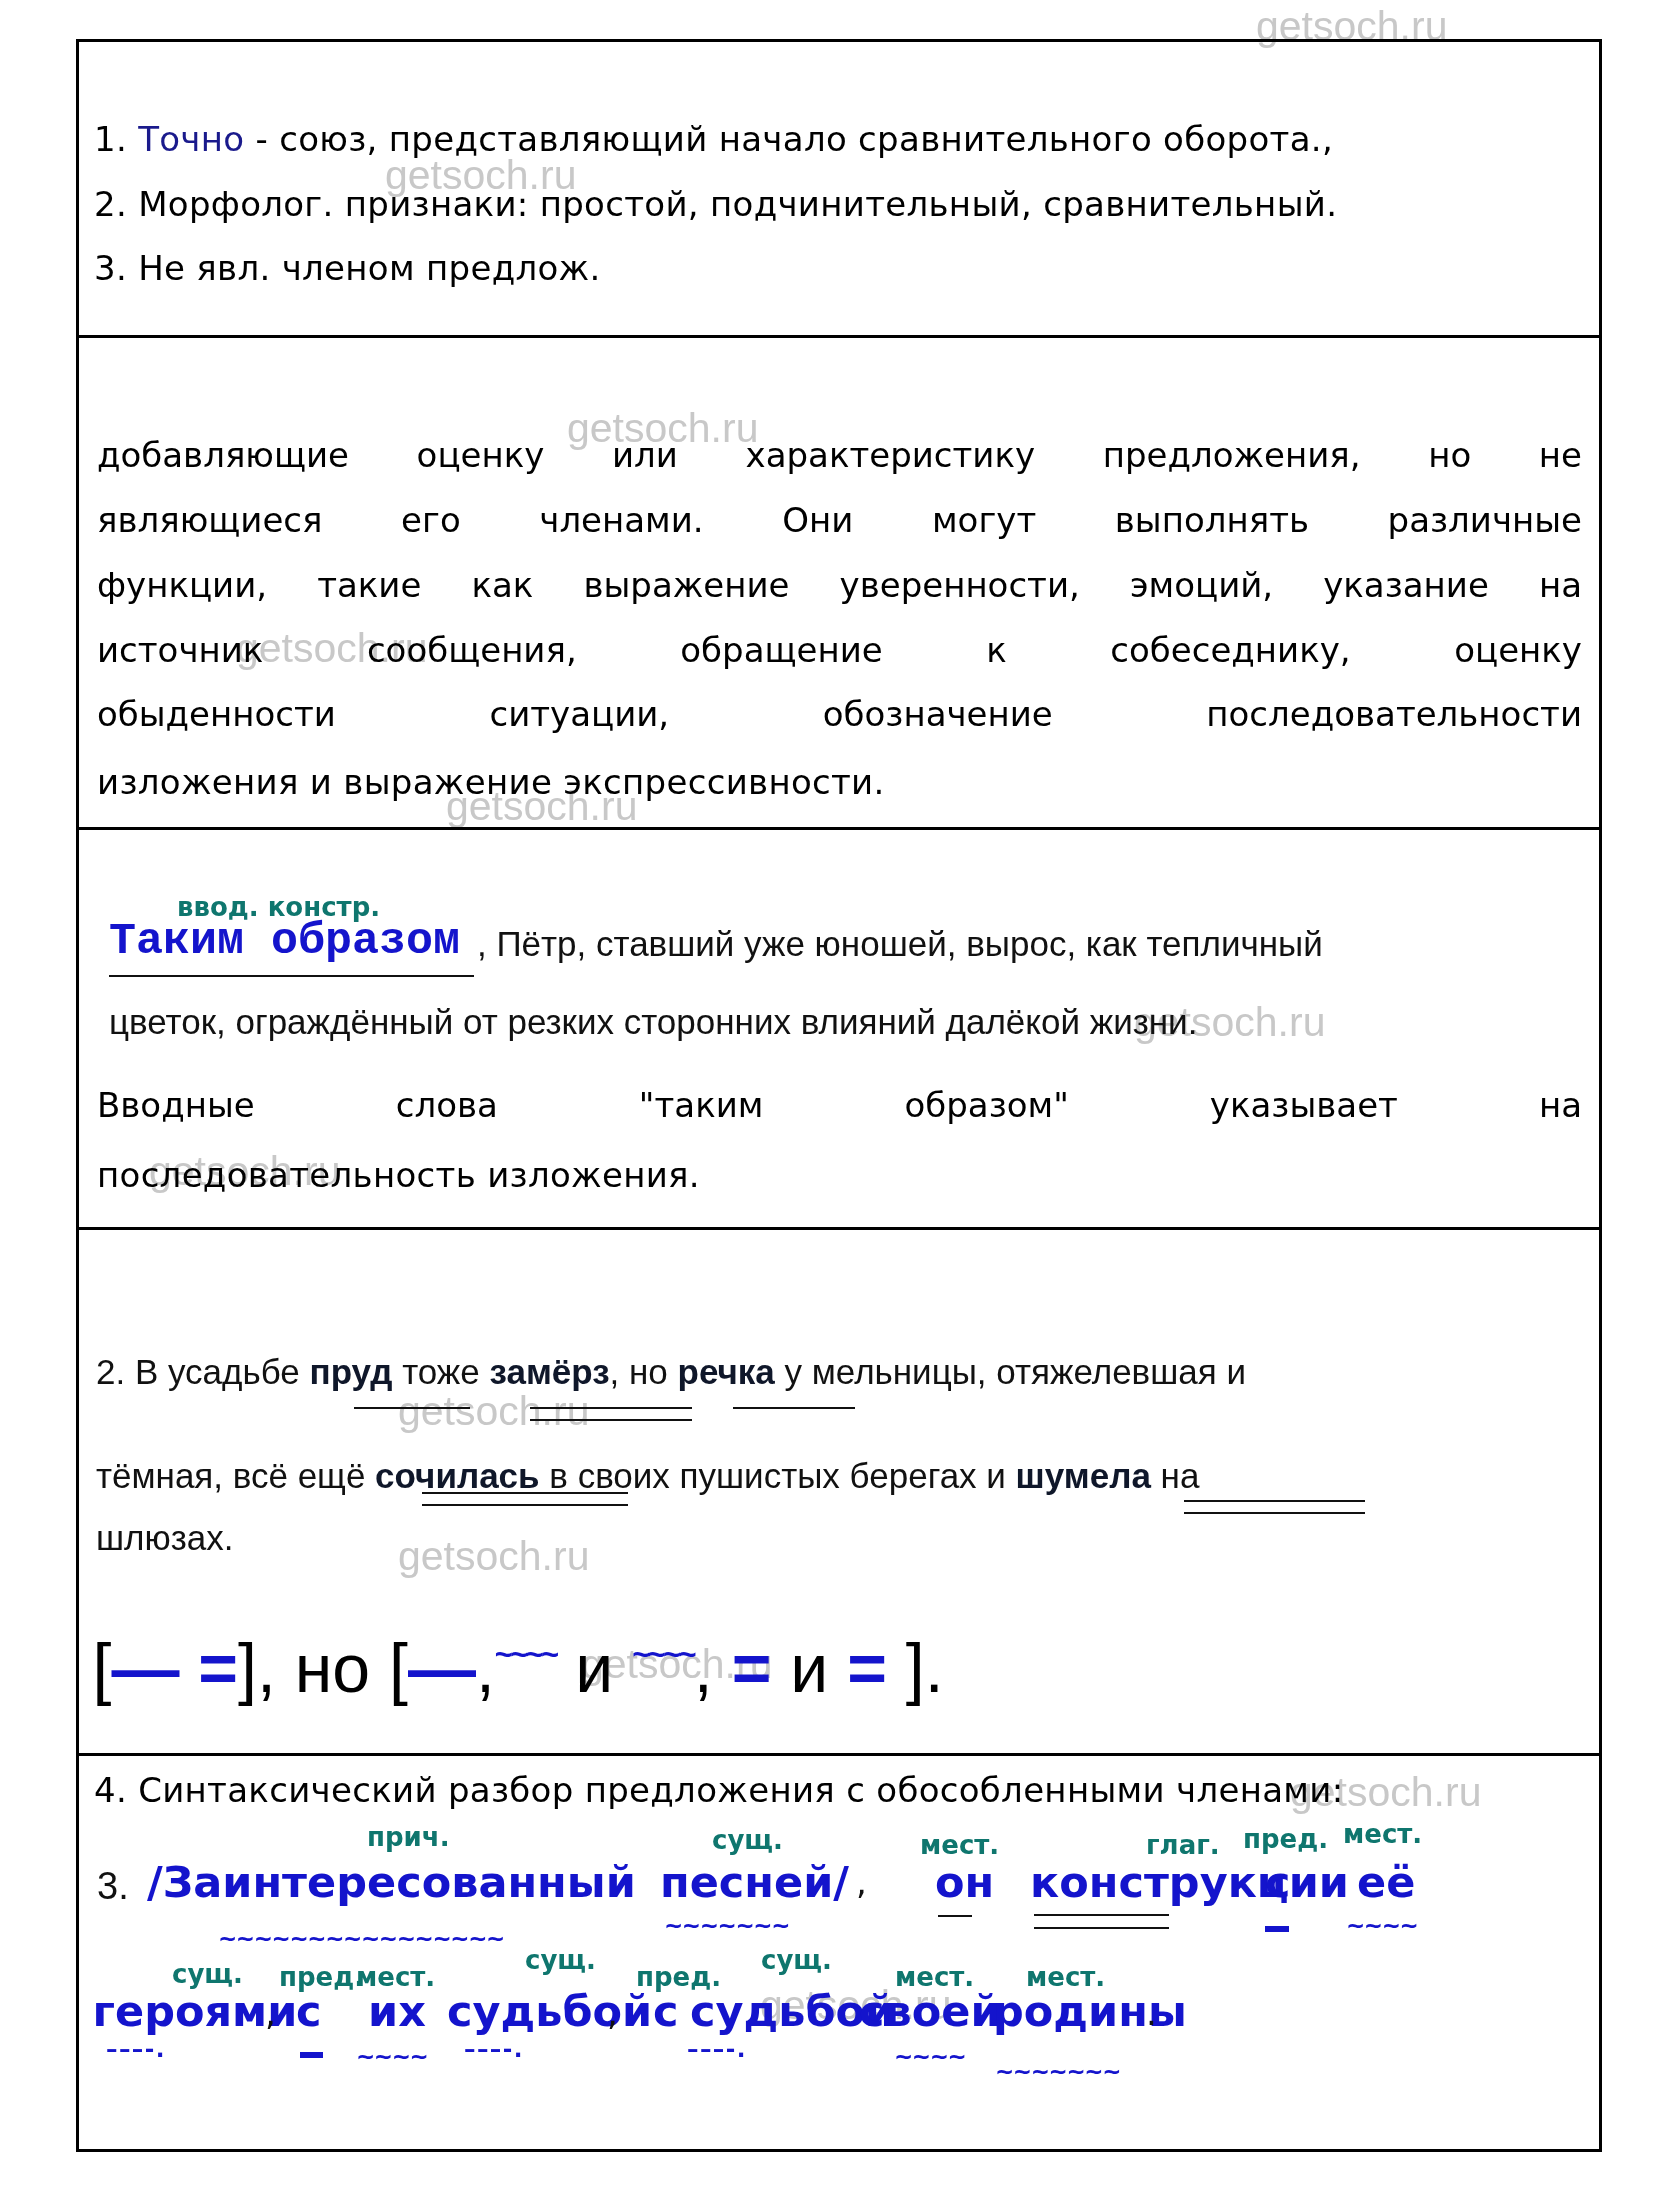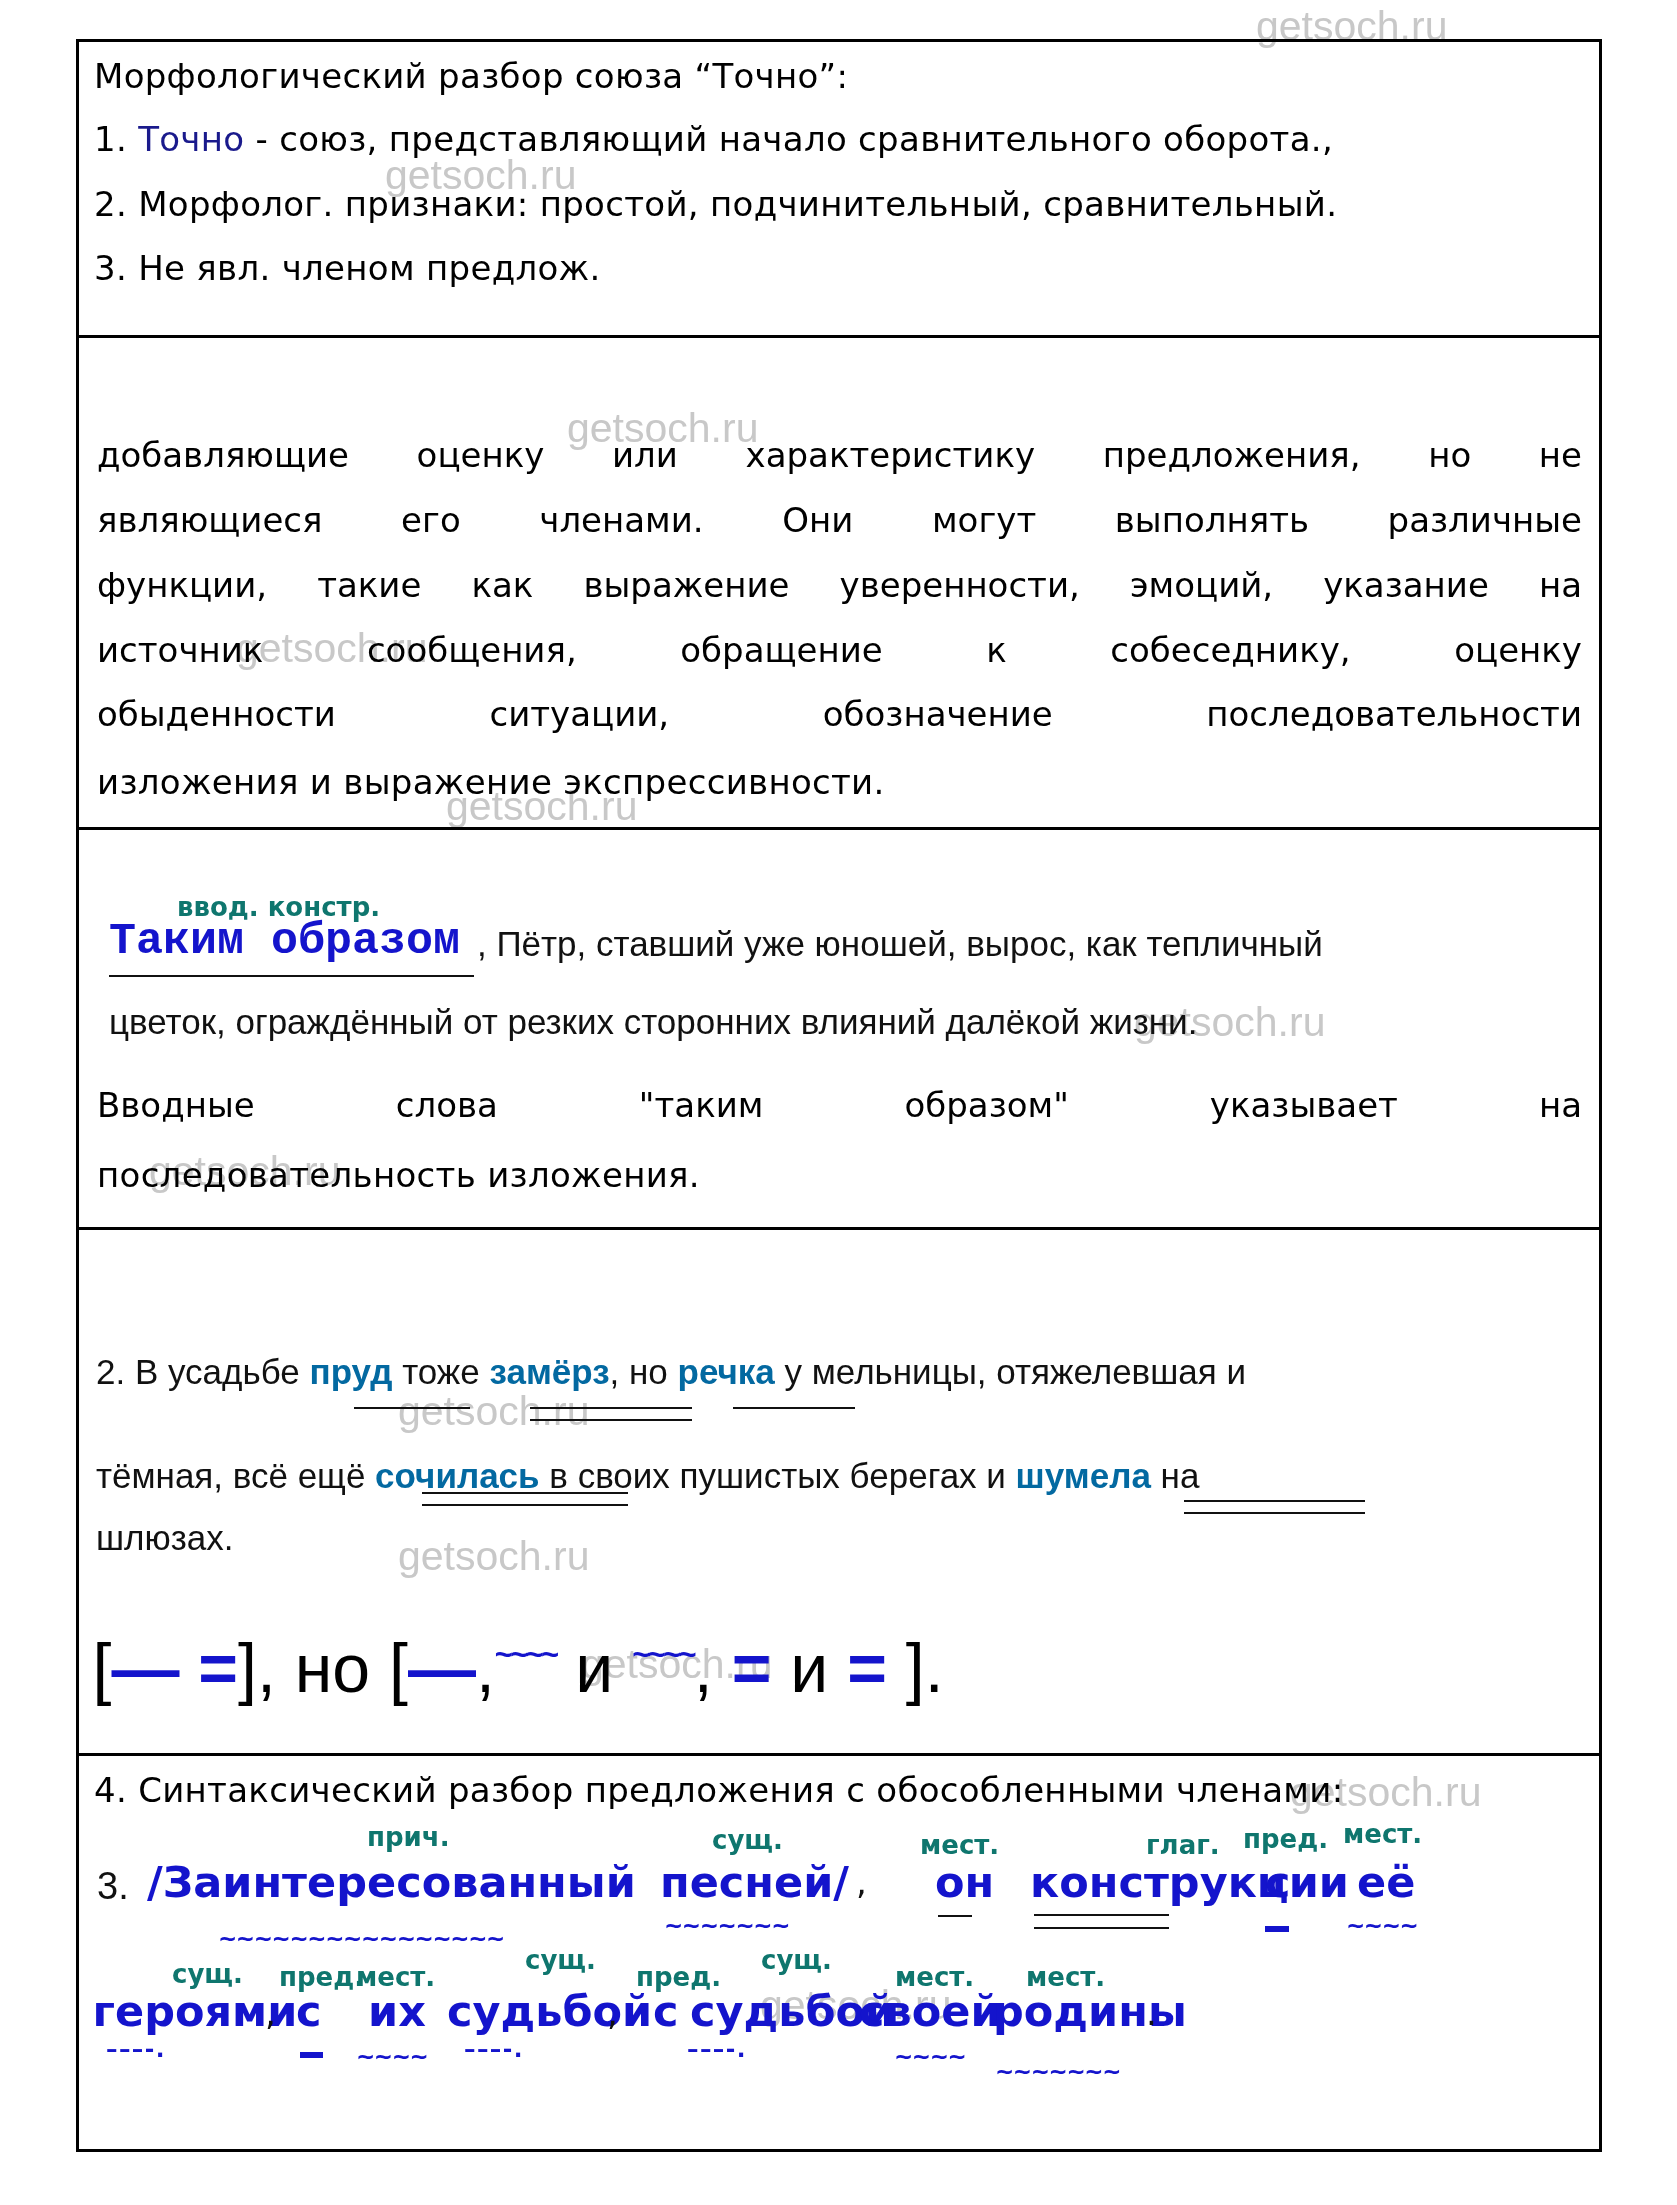--- a/index.html
+++ b/index.html
@@ -5,21 +5,21 @@
   html, body { margin:0; padding:0; background:#ffffff; }
   body { width:1677px; height:2205px; position:relative; overflow:hidden;
          font-family:"DejaVu Sans", sans-serif; color:#000; }
   .table { position:absolute; left:76px; top:39px; width:1520px; height:2107px;
            border:3.4px solid #000; box-sizing:content-box; }
   .rowline { position:absolute; left:0; width:100%; height:3.4px; background:#000; }
   .cell { position:absolute; left:0; width:100%; }
   .t { position:absolute; white-space:nowrap; font-size:34px; line-height:41px; letter-spacing:0.3px; }
   .just { position:absolute; left:18px; width:1485px; font-size:34px; line-height:65px; text-align:justify; text-align-last:justify; white-space:nowrap; }
   .navy { color:#1a1a8c; }
-  .blue { color:#0369a1; font-weight:bold; }
+  .blue { color:#0f172a; font-weight:bold; }
   .lbl { position:absolute; color:#0f766e; font-weight:bold; font-size:26px; line-height:30px; white-space:nowrap; }
   .word { position:absolute; color:#1414cc; font-weight:bold; font-size:43px; line-height:51px; white-space:nowrap; }
   .plain { position:absolute; color:#111; font-size:35px; line-height:47px; white-space:nowrap; font-family:"Liberation Sans", sans-serif; }
   .ul1 { position:absolute; height:0; border-top:2px solid #111; }
   .ul2 { position:absolute; height:5.4px; border-top:2px solid #111; border-bottom:2px solid #111; box-sizing:border-box; }
   .wavy { position:absolute; color:#1414cc; font-size:23px; line-height:20px; font-weight:bold; white-space:nowrap; letter-spacing:-1.4px; }
   .dash { position:absolute; color:#1414cc; font-size:23px; font-weight:bold; white-space:nowrap; letter-spacing:1.4px; }
   .bar { position:absolute; height:6px; background:#1414cc; }
   .wm { position:absolute; color:#c8c8c8; font-family:"Liberation Sans", sans-serif; font-size:41px; white-space:nowrap; }
   .schema { position:absolute; font-family:"Liberation Sans", sans-serif; font-size:68px; line-height:74px; white-space:nowrap; color:#000; }
@@ -42,21 +42,20 @@
 <div class="wm" style="left:1290px;top:1769px;">getsoch.ru</div>
 <div class="wm" style="left:760px;top:1982px;">getsoch.ru</div>
 
 <div class="table">
   <div class="rowline" style="top:293px;"></div>
   <div class="rowline" style="top:785px;"></div>
   <div class="rowline" style="top:1185px;"></div>
   <div class="rowline" style="top:1711px;"></div>
 
   <div class="cell" style="top:0;height:293px;">
-    <div class="t" style="left:15px;top:13.5px;">Морфологический разбор союза “Точно”:</div>
     <div class="t" style="left:15px;top:77px;">
       <span>1.</span>
       <span class="navy">Точно</span><span> - союз, представляющий начало сравнительного оборота.,</span>
     </div>
     <div class="t" style="left:15px;top:142px;">2. Морфолог. признаки: простой, подчинительный, сравнительный.</div>
     <div class="t" style="left:15px;top:206px;">3. Не явл. членом предлож.</div>
   </div>
 
   <div class="cell" style="top:296px;height:489px;">
     <div class="just" style="top:85px;">добавляющие оценку или характеристику предложения, но не</div>

